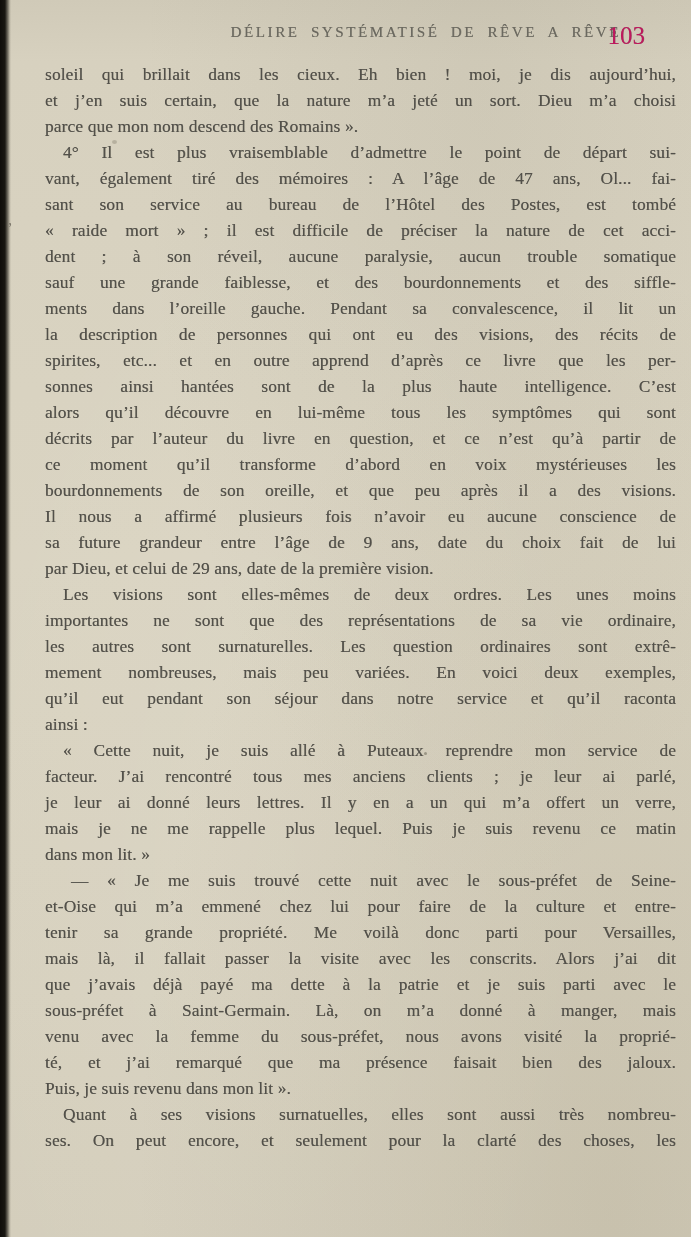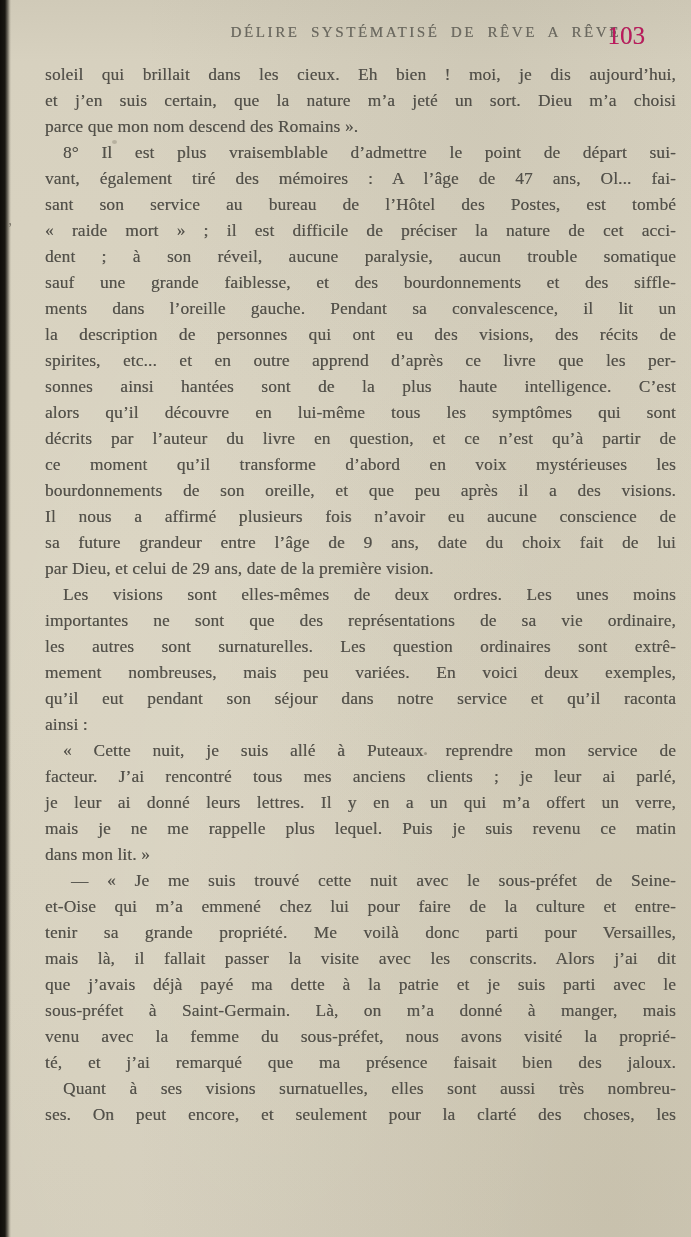--- a/index.html
+++ b/index.html
@@ -74,21 +74,21 @@
   <div class="page-number">103</div>
 </div>
 
 <div class="text-block">
     <div class="paragraph">
       <div class="line">soleil qui brillait dans les cieux. Eh bien ! moi, je dis aujourd’hui,</div>
       <div class="line">et j’en suis certain, que la nature m’a jeté un sort. Dieu m’a choisi</div>
       <div class="line no-stretch">parce que mon nom descend des Romains ».</div>
     </div>
     <div class="paragraph">
-      <div class="line" style="text-indent: 18px;">8° Il est plus vraisemblable d’admettre le point de départ sui-</div>
+      <div class="line" style="text-indent: 18px;">4° Il est plus vraisemblable d’admettre le point de départ sui-</div>
       <div class="line">vant, également tiré des mémoires : A l’âge de 47 ans, Ol... fai-</div>
       <div class="line">sant son service au bureau de l’Hôtel des Postes, est tombé</div>
       <div class="line">« raide mort » ; il est difficile de préciser la nature de cet acci-</div>
       <div class="line">dent ; à son réveil, aucune paralysie, aucun trouble somatique</div>
       <div class="line">sauf une grande faiblesse, et des bourdonnements et des siffle-</div>
       <div class="line">ments dans l’oreille gauche. Pendant sa convalescence, il lit un</div>
       <div class="line">la description de personnes qui ont eu des visions, des récits de</div>
       <div class="line">spirites, etc... et en outre apprend d’après ce livre que les per-</div>
       <div class="line">sonnes ainsi hantées sont de la plus haute intelligence. C’est</div>
       <div class="line">alors qu’il découvre en lui-même tous les symptômes qui sont</div>
@@ -116,20 +116,21 @@
     </div>
     <div class="paragraph">
       <div class="line" style="text-indent: 26px;">— « Je me suis trouvé cette nuit avec le sous-préfet de Seine-</div>
       <div class="line">et-Oise qui m’a emmené chez lui pour faire de la culture et entre-</div>
       <div class="line">tenir sa grande propriété. Me voilà donc parti pour Versailles,</div>
       <div class="line">mais là, il fallait passer la visite avec les conscrits. Alors j’ai dit</div>
       <div class="line">que j’avais déjà payé ma dette à la patrie et je suis parti avec le</div>
       <div class="line">sous-préfet à Saint-Germain. Là, on m’a donné à manger, mais</div>
       <div class="line">venu avec la femme du sous-préfet, nous avons visité la proprié-</div>
       <div class="line">té, et j’ai remarqué que ma présence faisait bien des jaloux.</div>
+      <div class="line no-stretch">Puis, je suis revenu dans mon lit ».</div>
     </div>
     <div class="paragraph">
       <div class="line" style="text-indent: 18px;">Quant à ses visions surnatuelles, elles sont aussi très nombreu-</div>
       <div class="line">ses. On peut encore, et seulement pour la clarté des choses, les</div>
     </div>
   </div>
 
 <span class="artifact-apostrophe">’</span>
 <span class="artifact-speck"></span>
 <span class="artifact-smudge"></span>

